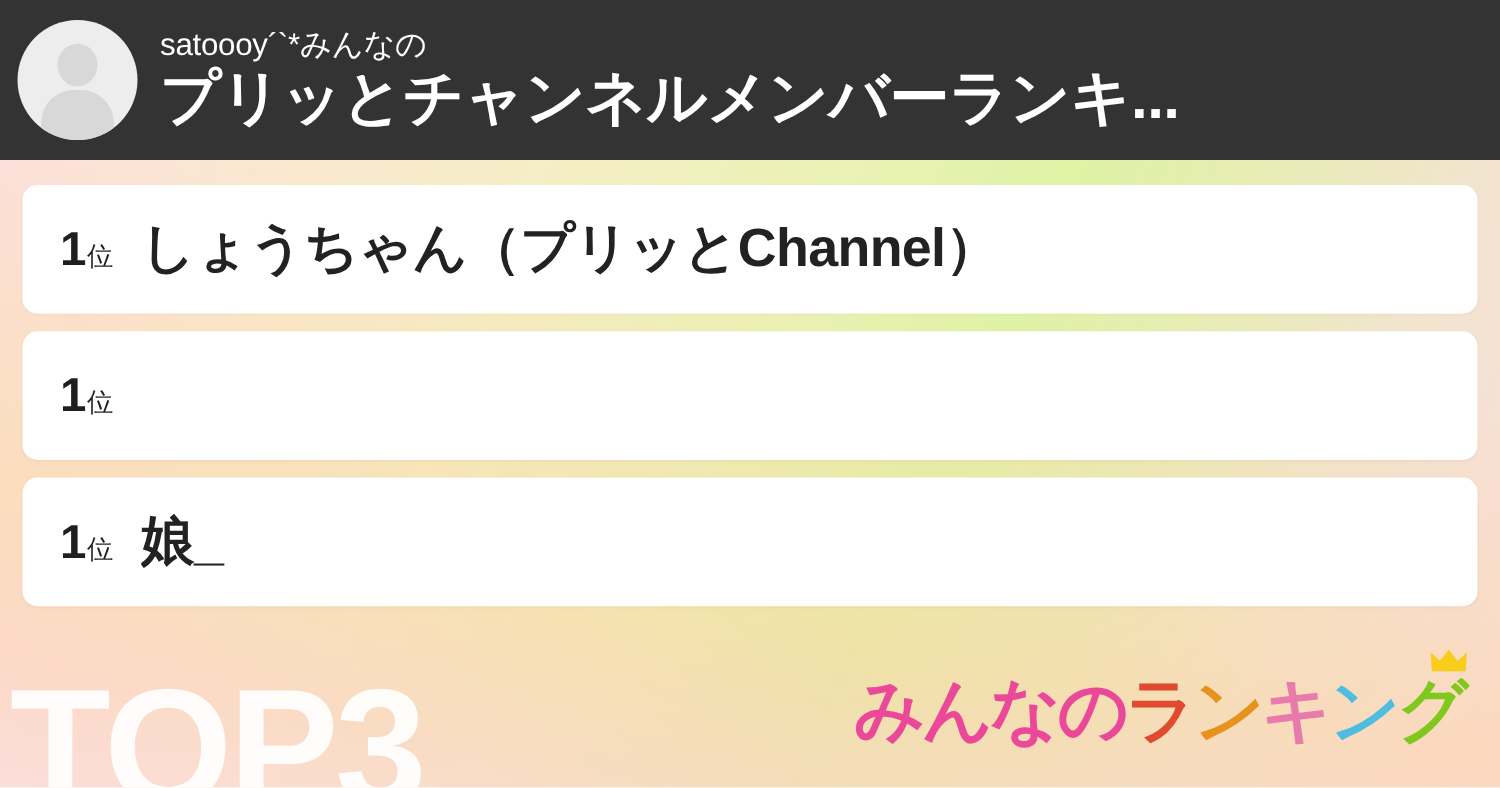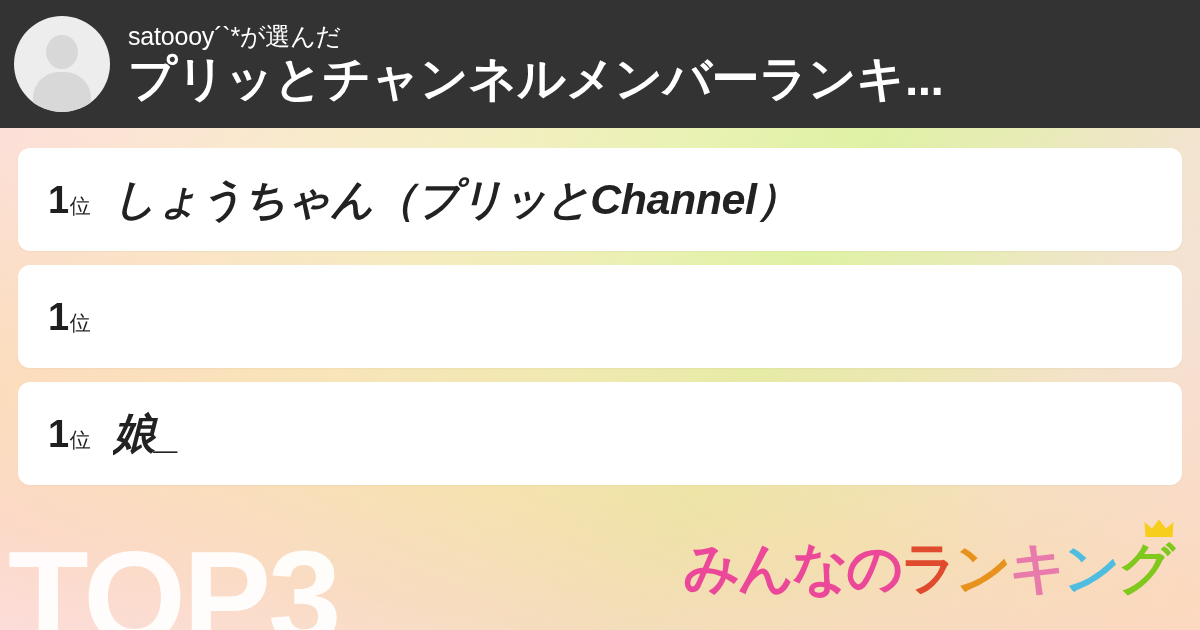--- a/index.html
+++ b/index.html
@@ -174,21 +174,20 @@
     flex: 1 1 auto;
     min-width: 0;
     font-size: 43px;
     font-weight: 700;
     color: #222222;
     line-height: 1.15;
     white-space: nowrap;
     overflow: hidden;
     text-overflow: ellipsis;
     letter-spacing: -0.5px;
-    font-style: italic;
   }
 
   
   .top-watermark {
     position: absolute;
     left: 8px;
     bottom: -34px;
     font-size: 132px;
     font-weight: 700;
     line-height: 1;
@@ -234,21 +233,21 @@
 <div class="ogp-card">
 
   <div class="bg-plate"></div>
 
   <div class="header-bar">
     <div class="avatar">
       <div class="av-head"></div>
       <div class="av-body"></div>
     </div>
     <div class="header-text">
-      <div class="header-eyebrow">satoooy´`*が選んだ</div>
+      <div class="header-eyebrow">satoooy´`*みんなの</div>
       <div class="header-title">プリッとチャンネルメンバーランキ...</div>
     </div>
   </div>
 
   <div class="rank-list">
 
     <div class="rank-row">
       <div class="rank-num-wrap">
         <span class="rank-num">1</span>
         <span class="rank-unit">位</span>

